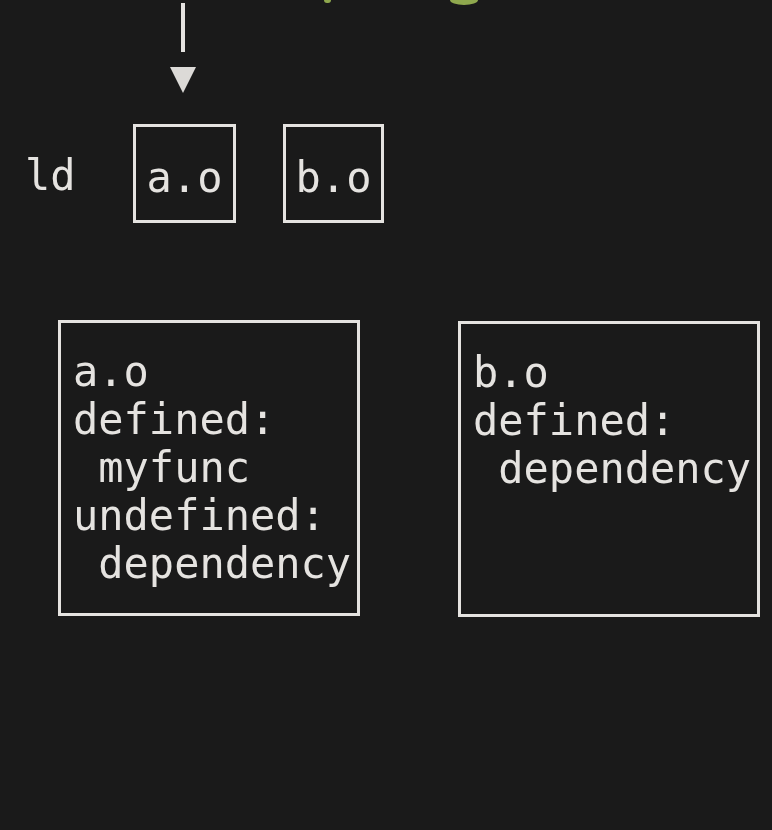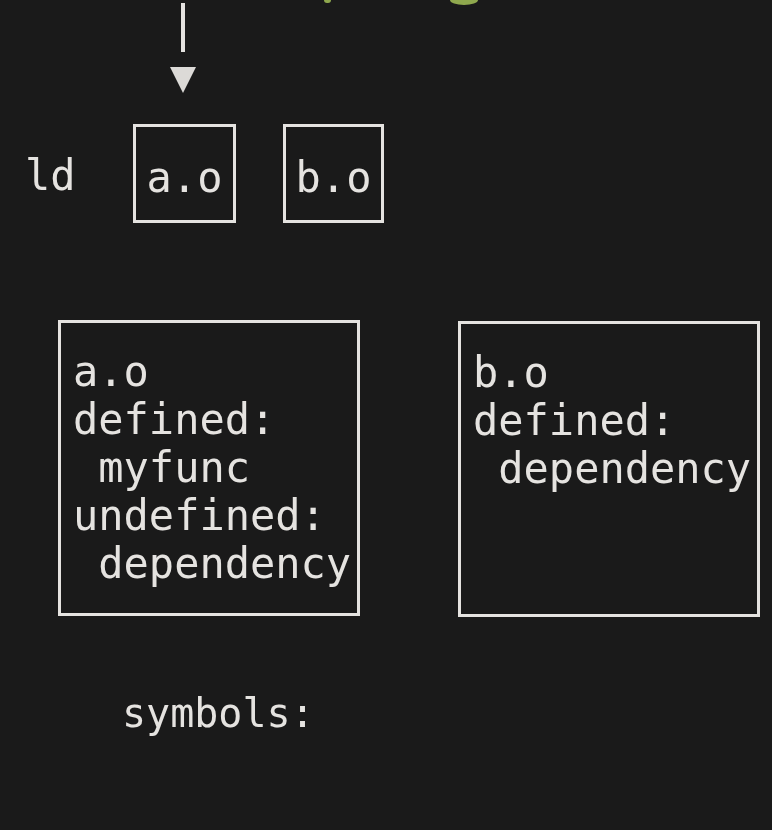--- a/index.html
+++ b/index.html
@@ -128,15 +128,14 @@
 undefined:
  dependency</div>
   </div>
 
   <div class="detail-box right">
     <div class="detail-text">b.o
 defined:
  dependency</div>
   </div>
 
-  <div class="symbols-label">symbols:</div>
 
 </div>
 
 </body></html>

